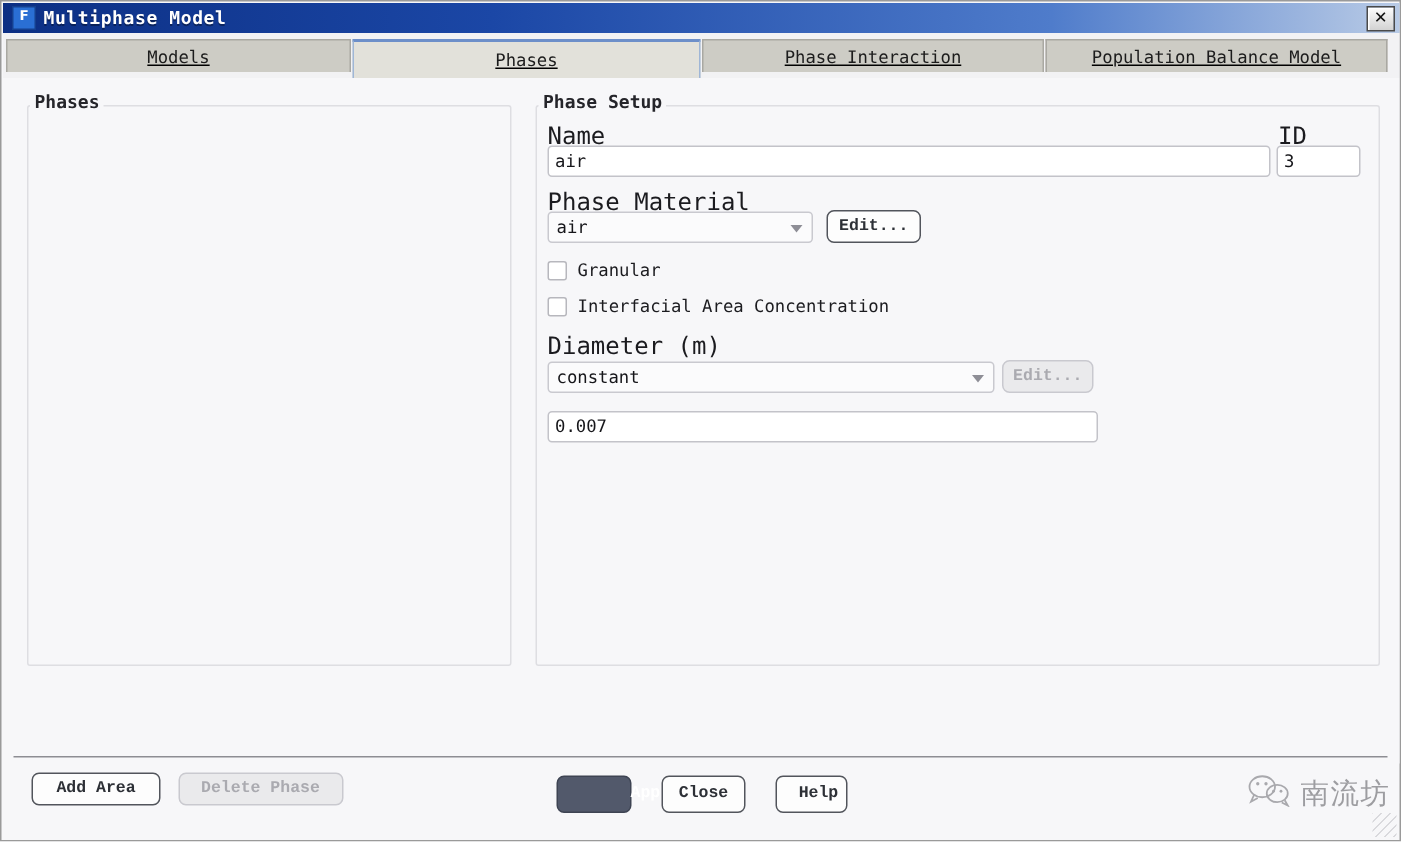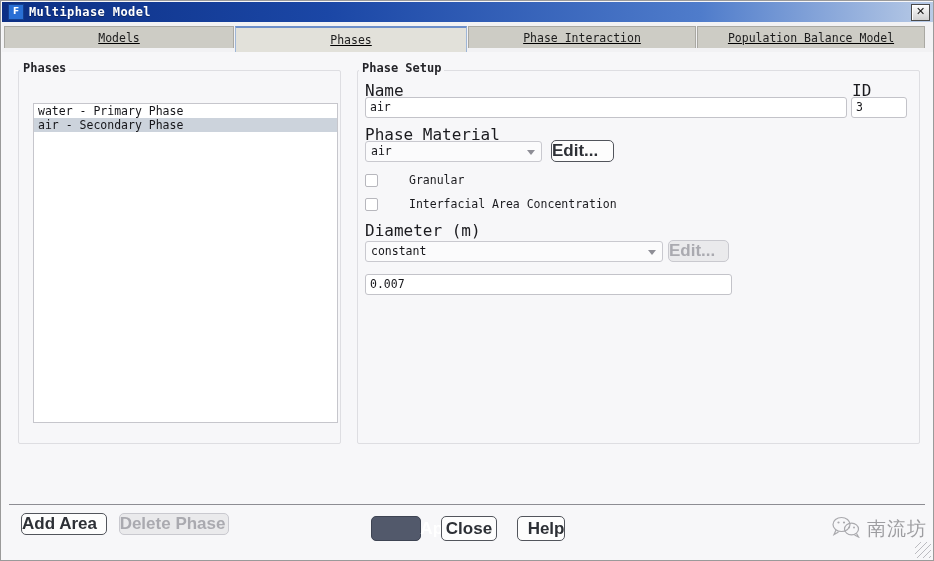--- a/index.html
+++ b/index.html
@@ -217,24 +217,25 @@
     border-left: 4px solid transparent;
     border-right: 4px solid transparent;
     border-top: 5px solid #8e8e96;
   }
   .btn {
     position: absolute;
     box-sizing: border-box;
     background: #fdfdfd;
     border: 1px solid #52555c;
     border-radius: 5px;
-    font-family: Liberation Sans, sans-serif;
-    font-size: 17px;
+    font-family: Liberation Mono, monospace;
+    font-size: 11px;
     font-weight: bold;
     color: #2d3036;
+    text-align: center;
     line-height: 20px;
     height: 22px;
     cursor: pointer;
     white-space: nowrap;
   }
   .btn.disabled {
     background: #eaeaec;
     border: 1px solid #c9c9cf;
     color: #aaaab0;
     cursor: default;
@@ -251,21 +252,20 @@
     background: #ffffff;
     border: 1px solid #b7b7bd;
     border-radius: 2px;
     margin-right: 7px;
     flex: 0 0 auto;
   }
   .checkrow .ck-label {
     font-size: 11.5px;
     color: #1b1b1f;
     white-space: nowrap;
-    margin-left: 24px;
   }
 
   
   .phase-actions { position: absolute; left: 19px; top: 461px; }
   .phase-actions .btn { position: relative; display: inline-block; margin-right: 2px; }
 
   
   .footer-sep {
     position: absolute;
     left: 8px; top: 503px;
@@ -334,24 +334,20 @@
       <div class="tab w3">Phase Interaction</div>
       <div class="tab w4">Population Balance Model</div>
     </div>
   </div>
 
   <div class="content">
 
     <div class="group" id="group-phases">
       <div class="group-title">Phases</div>
       <div class="group-body"></div>
-      <div class="listbox">
-        <div class="list-item">water - Primary Phase</div>
-        <div class="list-item selected">air - Secondary Phase</div>
-      </div>
     </div>
 
     <div class="group" id="group-setup">
       <div class="group-title">Phase Setup</div>
       <div class="group-body"></div>
 
       <div class="fld-label" style="left:8px; top:20px;">Name</div>
       <div class="textinput" style="left:8px; top:36px; width:482px;">air</div>
 
       <div class="fld-label" style="left:495px; top:20px;">ID</div>

